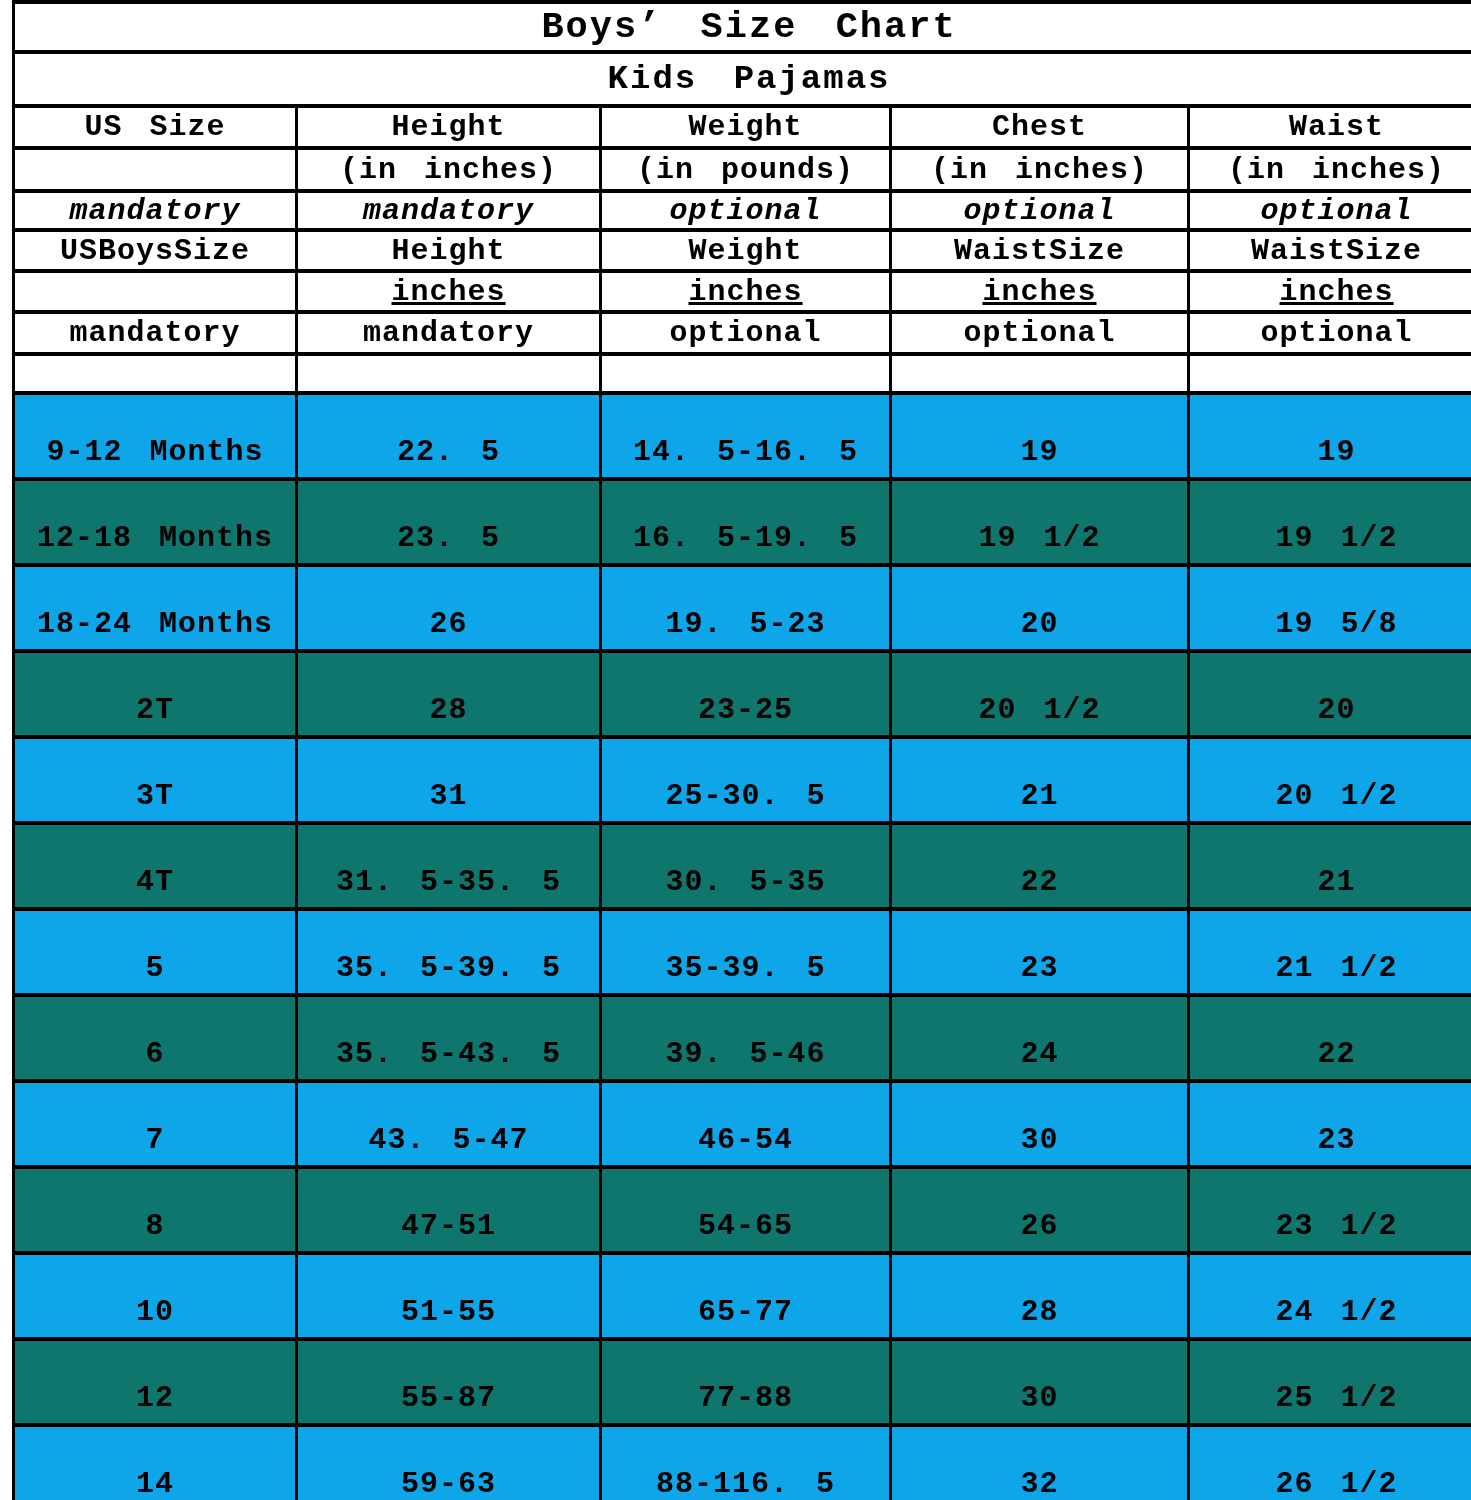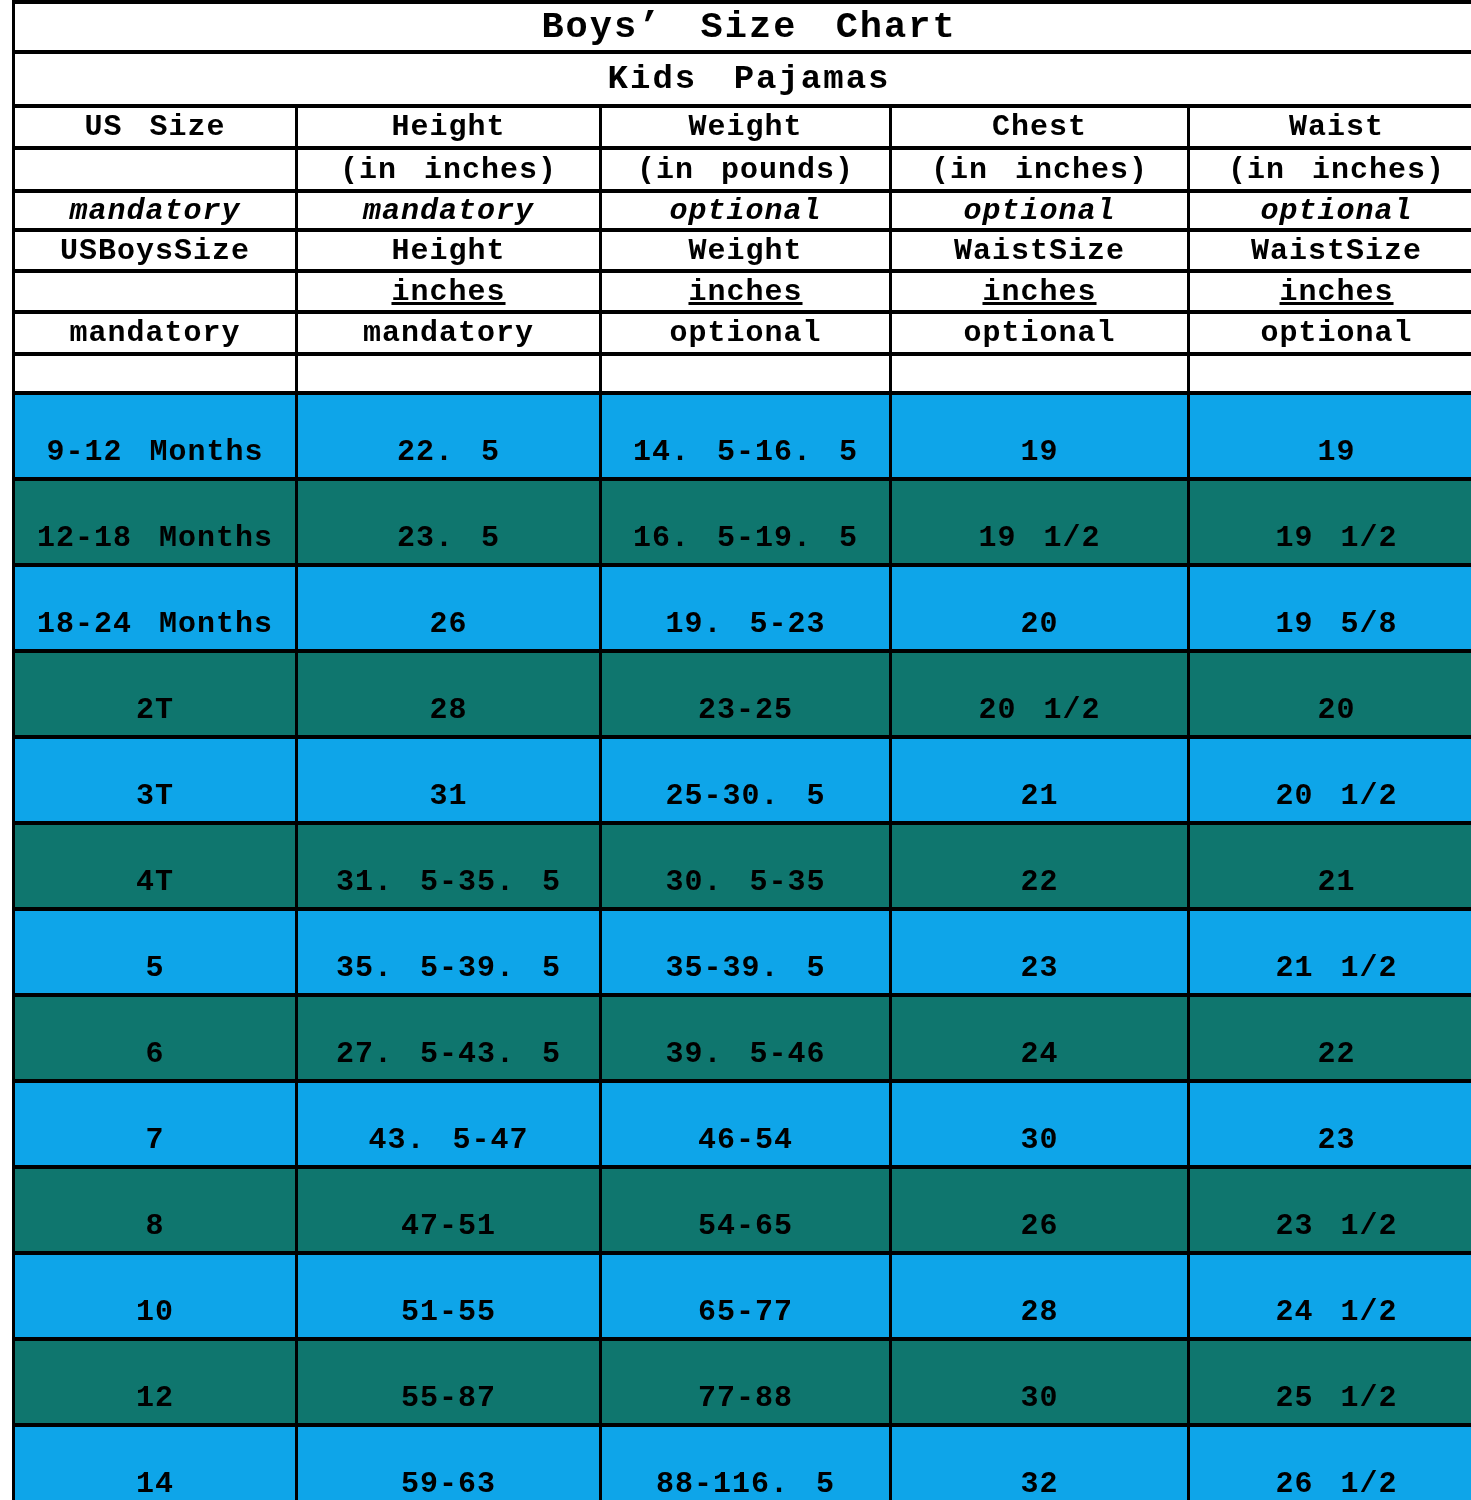--- a/index.html
+++ b/index.html
@@ -186,21 +186,21 @@
         </tr>
         <tr class="drow bg-orange">
           <td>5</td>
           <td>35. 5-39. 5</td>
           <td>35-39. 5</td>
           <td>23</td>
           <td>21 1/2</td>
         </tr>
         <tr class="drow bg-blue">
           <td>6</td>
-          <td>27. 5-43. 5</td>
+          <td>35. 5-43. 5</td>
           <td>39. 5-46</td>
           <td>24</td>
           <td>22</td>
         </tr>
         <tr class="drow bg-orange">
           <td>7</td>
           <td>43. 5-47</td>
           <td>46-54</td>
           <td>30</td>
           <td>23</td>

